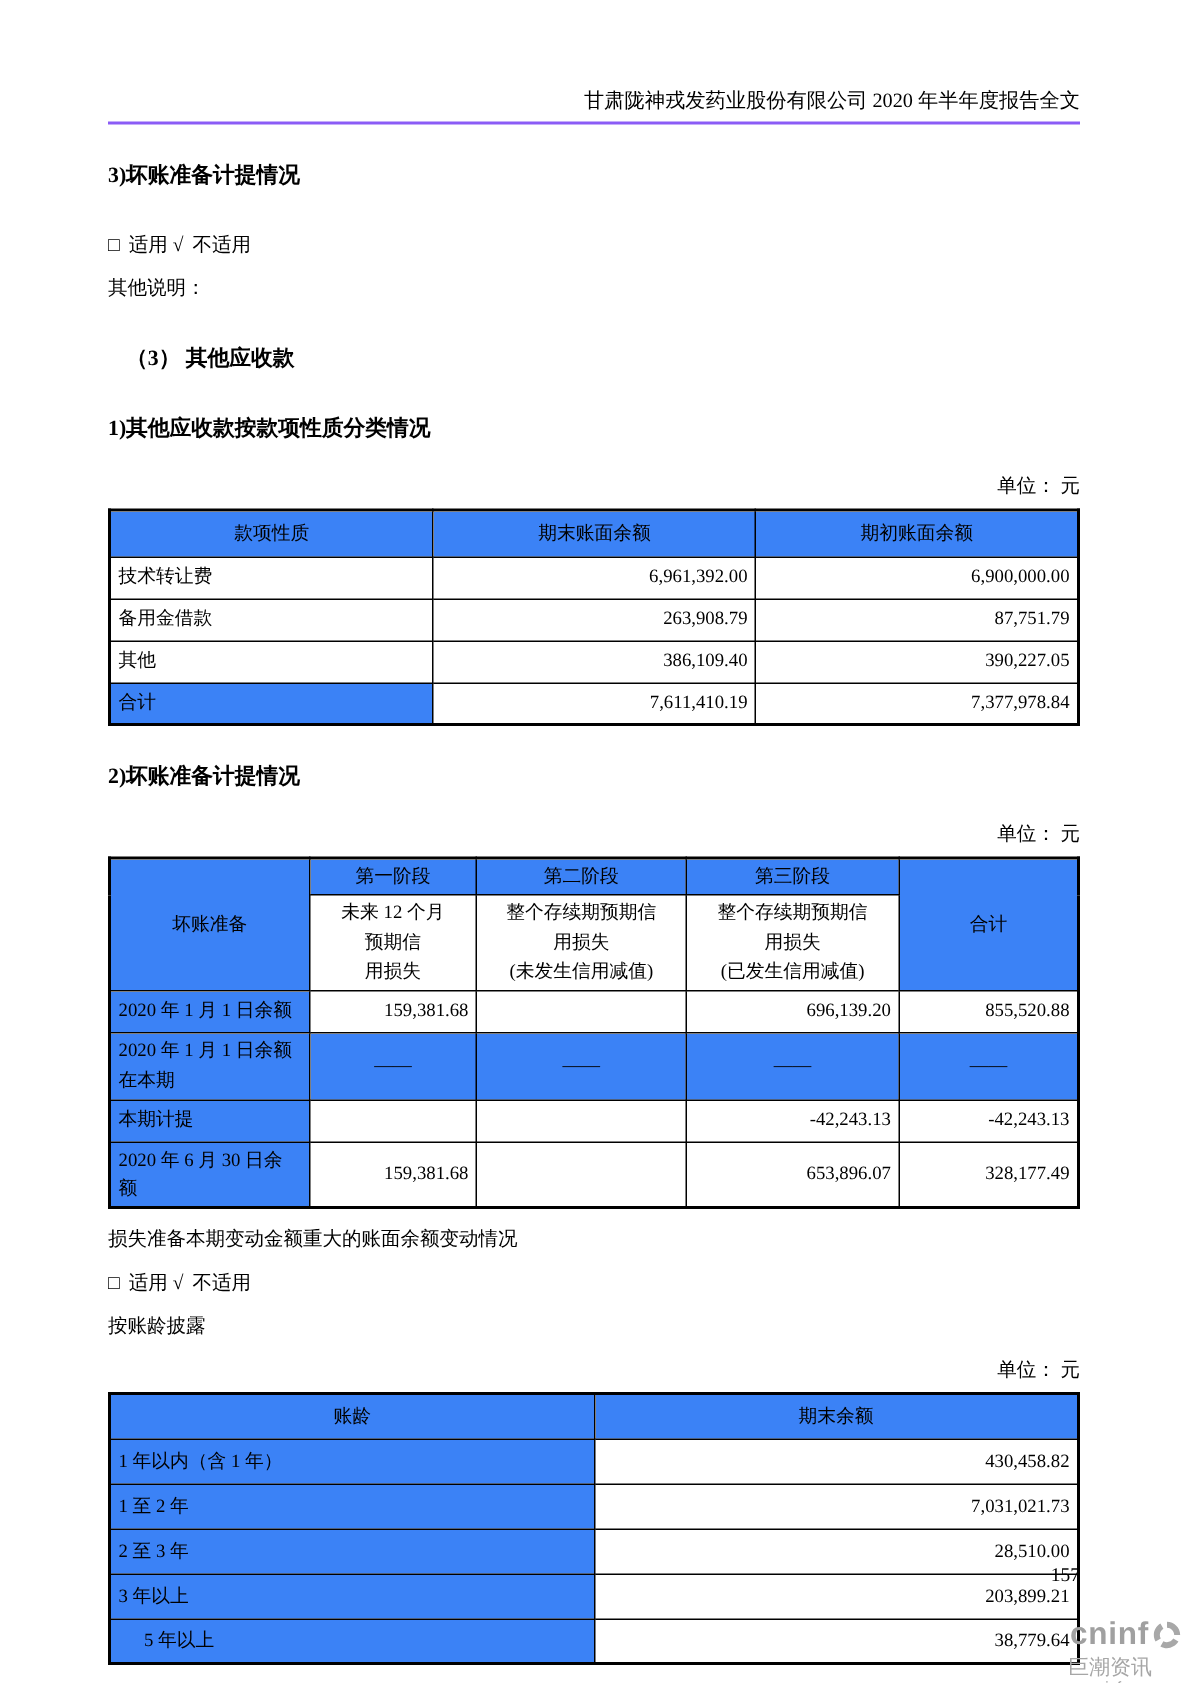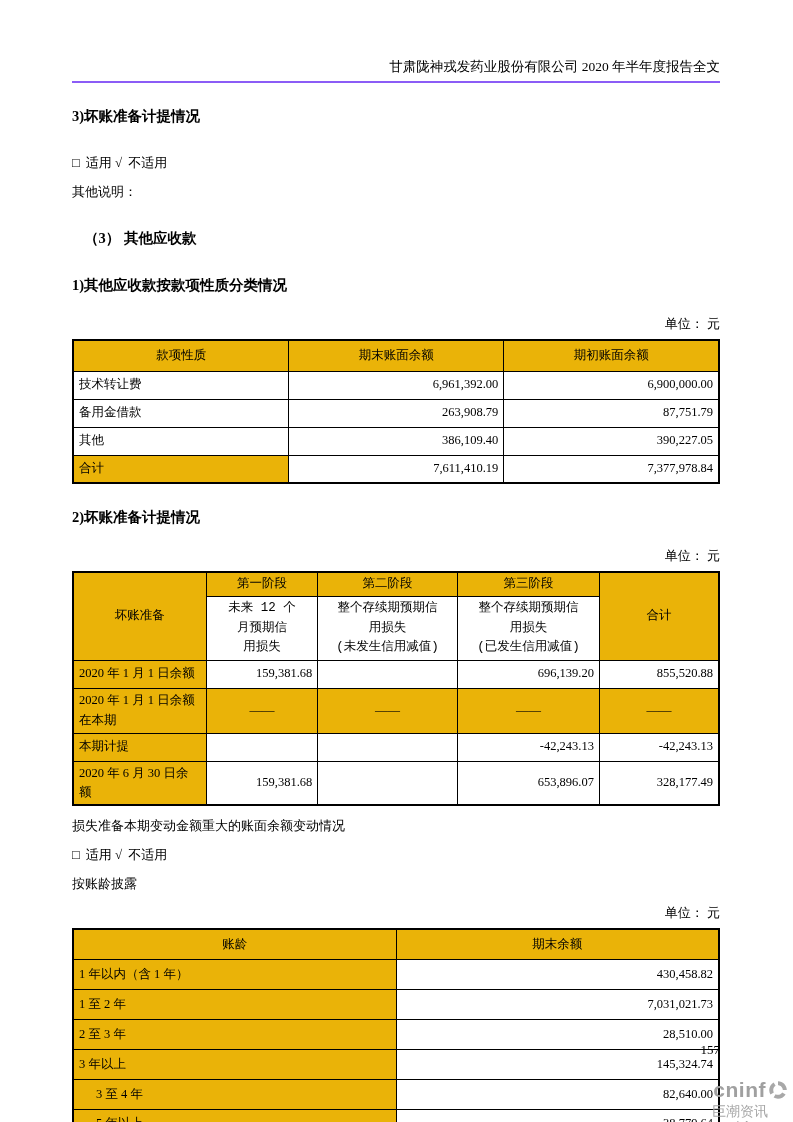--- a/index.html
+++ b/index.html
@@ -43,30 +43,30 @@
     font-size: 12.5px;
   }
   th, td {
     border: 1px solid #000;
     padding: 2px 5px;
     vertical-align: middle;
     line-height: 1.55;
     overflow: hidden;
   }
   th { font-weight: normal; text-align: center; }
-  .gray { background: #eab308; }
+  .gray { background: #3b82f6; }
   .num { text-align: right; }
   .lbl { text-align: left; }
   .ctr { text-align: center; }
   .prewrap { white-space: pre-line; }
 
   #table1 tr { height: 28px; }
   #table1 thead tr { height: 31px; }
 
-  #table2 th { padding: 2px 18px; font-family: Liberation Mono, monospace; }
+  #table2 th { padding: 2px 18px; }
   #table2 .hrow1 { height: 24px; }
   #table2 .hrow2 { height: 56px; }
   #table2 .drow  { height: 28px; padding-left: 24px; }
   #table2 .dashrow { height: 45px; }
 
   #table3 tr { height: 30px; }
   #table3 .lbl-indent { padding-left: 22px; }
 
   .page-number {
     position: absolute;
@@ -237,25 +237,21 @@
         <tr>
           <td class="lbl gray">1 至 2 年</td>
           <td class="num">7,031,021.73</td>
         </tr>
         <tr>
           <td class="lbl gray">2 至 3 年</td>
           <td class="num">28,510.00</td>
         </tr>
         <tr>
           <td class="lbl gray">3 年以上</td>
-          <td class="num">145,324.74</td>
-        </tr>
-        <tr>
-          <td class="lbl gray lbl-indent">3 至 4 年</td>
-          <td class="num">82,640.00</td>
+          <td class="num">203,899.21</td>
         </tr>
         <tr>
           <td class="lbl gray lbl-indent">5 年以上</td>
           <td class="num">38,779.64</td>
         </tr>
       </tbody>
     </table>
 
   </div>
 

